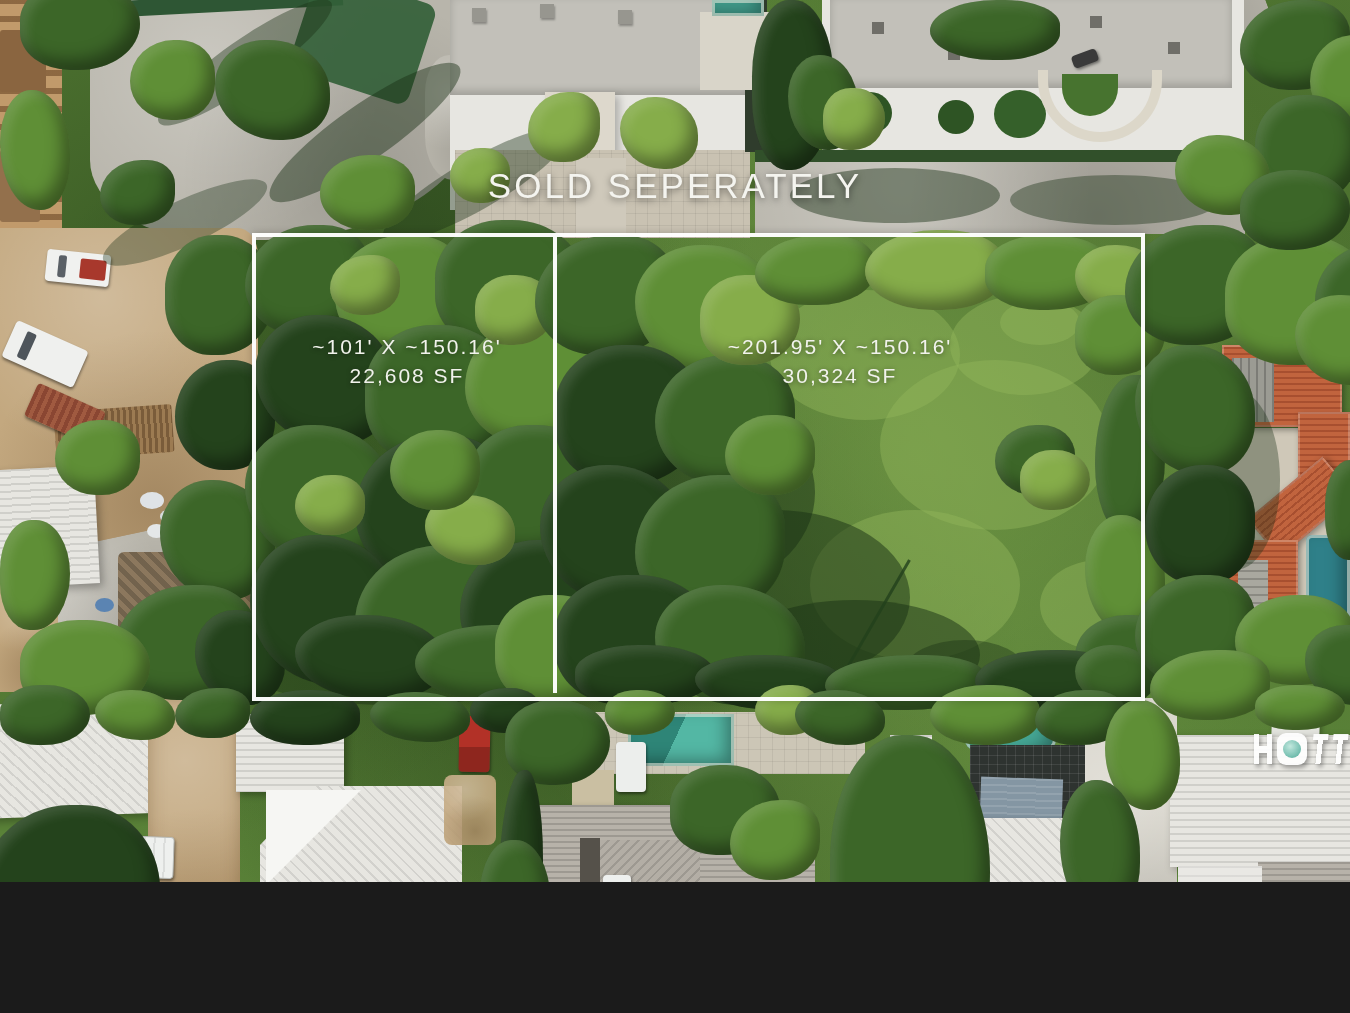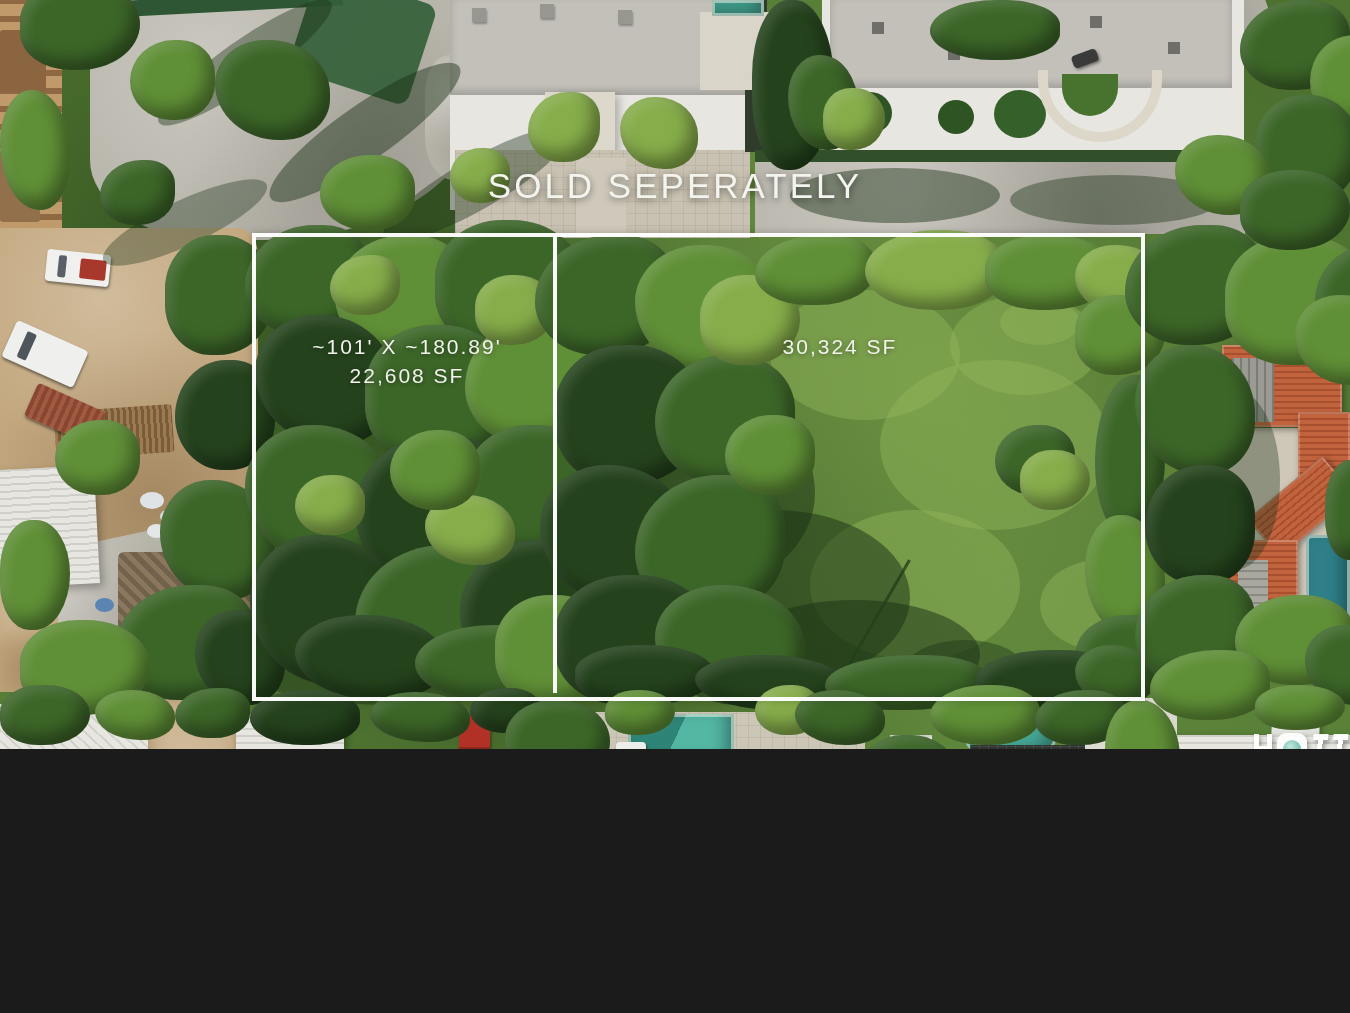--- a/index.html
+++ b/index.html
@@ -1,17 +1,17 @@
 <!DOCTYPE html>
 <html style="--grass: #6f9a45; --grass_light: #93b65c; --tree_dark: #24431c; --tree_mid: #3c6628; --tree_light: #5f8f36; --tree_bright: #86ad4a; --pavement: #b8b5ab; --dirt: #c3a87f; --roof_white: #e7e6e1; --roof_gray: #c2c0b9; --roof_terracotta: #c1643e; --pool_teal: #45a795; --pool_blue: #1e4f68; --outline: #ffffff;"><head>
 <meta charset="utf-8">
 <style>
   html,body{margin:0;padding:0;background:#1b1b1b}
   .scene{
-    position:relative;width:1350px;height:749px;overflow:hidden;
+    position:relative;width:1350px;height:882px;overflow:hidden;
     font-family:"Liberation Sans",sans-serif;
     background-color:#5a8238;
     background-image:
       radial-gradient(circle at 12% 32%, rgba(35,62,22,.55), transparent 42%),
       radial-gradient(circle at 68% 52%, rgba(133,172,82,.45), transparent 48%),
       radial-gradient(circle at 44% 78%, rgba(32,56,20,.5), transparent 42%),
       radial-gradient(circle at 90% 18%, rgba(60,92,36,.55), transparent 46%),
       radial-gradient(circle at 30% 55%, rgba(44,74,28,.5), transparent 40%);
   }
   .abs{position:absolute}
@@ -314,24 +314,25 @@
       <div class="tree t2" style="left: 730px; top: 800px; width: 90px; height: 80px;"></div>
       <div class="tree t1" style="left: 1060px; top: 780px; width: 80px; height: 140px;"></div>
     </div>
 
   <div class="outline"></div>
   <div class="divider"></div>
 
   <div class="title">SOLD SEPERATELY</div>
 
   <div class="plabel" style="left:262px;top:332px;width:290px">
-    <div>~101' X ~180.89'</div>
+    <div>~101' X ~150.16'</div>
     <div>22,608 SF</div>
   </div>
   <div class="plabel" style="left:690px;top:332px;width:300px">
+    <div>~201.95' X ~150.16'</div>
     <div>30,324 SF</div>
   </div>
 
   <div class="wm">
     <div class="wm-h"></div>
     <div class="wm-o">
         <i></i>
       </div>
     <div class="wm-t"></div>
     <div class="wm-t"></div>

